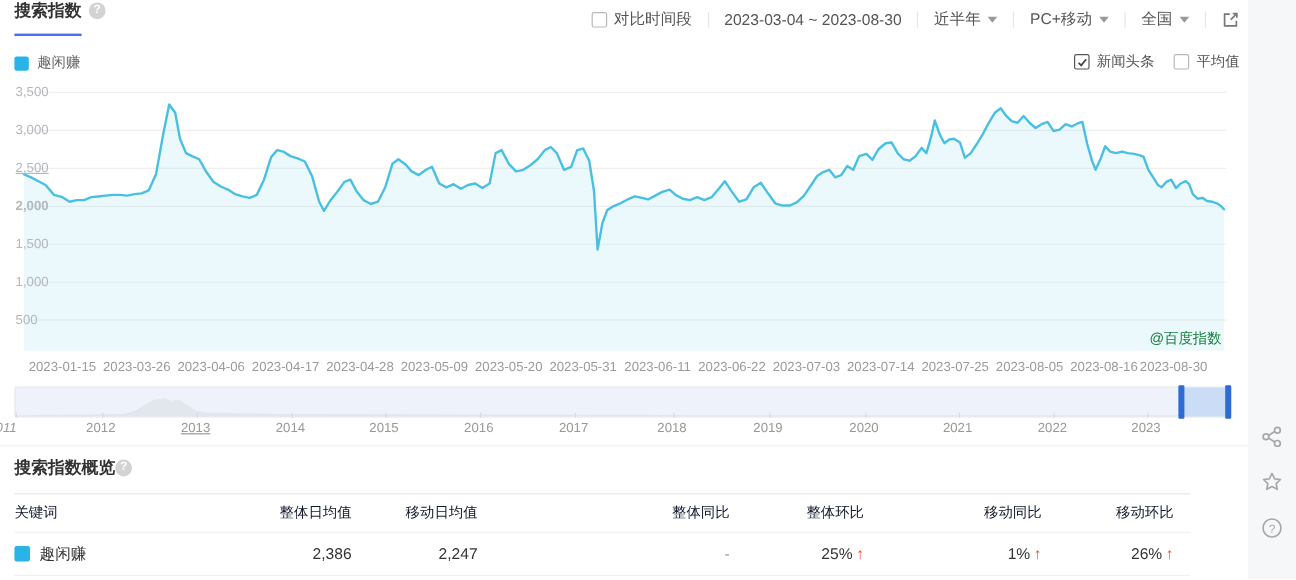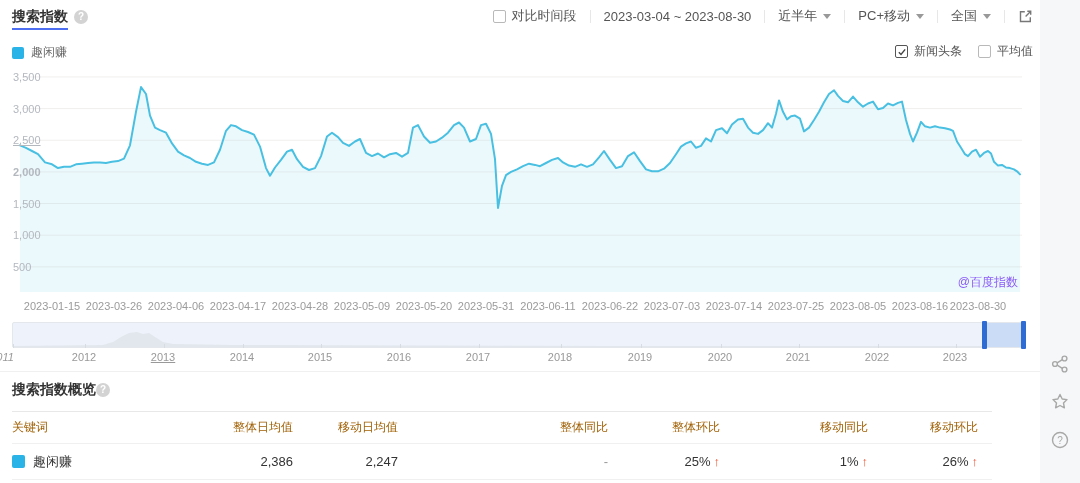--- a/index.html
+++ b/index.html
@@ -1,19 +1,19 @@
 <!DOCTYPE html>
 <html><head>
 <meta charset="utf-8">
 <style>
   html,body{margin:0;padding:0;background:#fff;}
   .stage{position:relative;width:1080px;height:483px;background:#fff;overflow:hidden;
          font-family:"Liberation Sans","DejaVu Sans",sans-serif;}
   
-  .page-title{position:absolute;left:12px;top:8px;display:flex;align-items:center;gap:6px;
+  .page-title{position:absolute;left:12px;top:0;display:flex;align-items:center;gap:6px;
               font-size:14px;font-weight:bold;color:#333;}
   .tab-underline{position:absolute;left:12px;top:28px;width:56px;height:2px;background:#4e6ef2;}
   .help{width:14px;height:14px;border-radius:50%;background:#d3d3d3;color:#fff;font-size:10px;
         line-height:14px;text-align:center;font-weight:bold;}
   .top-controls{position:absolute;top:7px;right:47px;display:flex;align-items:center;gap:13px;
                 font-size:13px;color:#555;white-space:nowrap;}
   .sep{width:1px;height:13px;background:#e7e7e7;}
   .cb{width:13px;height:13px;border:1px solid #b9b9b9;border-radius:2px;background:#fff;
       display:inline-flex;align-items:center;justify-content:center;box-sizing:border-box;}
   .cb.checked{border-color:#555;}
@@ -24,35 +24,35 @@
   
   .legend{position:absolute;left:12px;top:44px;display:flex;align-items:center;gap:7px;
           font-size:12px;color:#666;}
   .swatch{width:12px;height:12px;background:#29b3e7;border-radius:2px;}
   .legend-toggles{position:absolute;top:43px;right:47px;display:flex;align-items:center;gap:16px;
                   font-size:12px;color:#555;}
   
   .chart-zone{position:absolute;left:0;top:0;width:1040px;height:315px;}
   .ylab{position:absolute;left:13px;font-size:11px;color:#b3b8bf;transform:translateY(-50%);}
   .xlab{position:absolute;top:300px;font-size:11px;color:#9b9b9b;transform:translateX(-50%);}
-  .watermark{position:absolute;right:22px;top:274px;font-size:12px;color:#8b5cf6;margin-left:12px;}
+  .watermark{position:absolute;right:22px;top:274px;font-size:12px;color:#15803d;margin-left:12px;}
   
   .brush{position:absolute;left:12px;top:322px;width:1014px;height:26px;background:#eef3fb;
          border:1px solid #e4e7ec;border-radius:2px;box-sizing:border-box;}
   .brush-sel{position:absolute;top:0;height:24px;background:#cadcf6;}
   .brush-handle{position:absolute;top:-2px;height:28px;width:5px;background:#2e6bd3;border-radius:1px;}
   .ytick{position:absolute;bottom:-1px;width:1px;height:4px;background:#d7dbe2;}
   .yearlab{position:absolute;top:351px;font-size:11px;color:#999;transform:translateX(-50%);}
   .section-divider{position:absolute;left:0;top:371px;width:1040px;height:1px;background:#f0f0f0;}
   
   .ov-title{position:absolute;left:12px;top:381px;display:flex;align-items:center;gap:0;
             font-size:14px;font-weight:bold;color:#333;}
   .ov-table{position:absolute;left:12px;top:411px;width:980px;border-top:1px solid #e8e8e8;}
   .trow{display:grid;grid-template-columns:190px 93px 105px 210px 112px 148px 110px;align-items:center;}
-  .thead{height:31px;border-bottom:1px solid #f0f0f0;font-size:12px;color:#a16207;}
+  .thead{height:31px;border-bottom:1px solid #f0f0f0;font-size:12px;color:#0f172a;}
   .tdata{height:35px;border-bottom:1px solid #f0f0f0;font-size:13px;color:#333;}
   .tcell{text-align:right;padding-right:2px;}
   .tcell.first{text-align:left;display:flex;align-items:center;gap:8px;}
   .kw-swatch{width:13px;height:13px;background:#29b3e7;border-radius:2px;}
   .up-arrow{color:#f0502f;font-weight:bold;margin-left:3px;}
   .dash{color:#999;}
   
   .side-rail{position:absolute;right:0;top:0;width:40px;height:483px;background:#f6f7f8;}
   .rail-icon{position:absolute;left:10px;width:20px;height:20px;color:#a8a8a8;cursor:pointer;}
   svg{display:block;}

